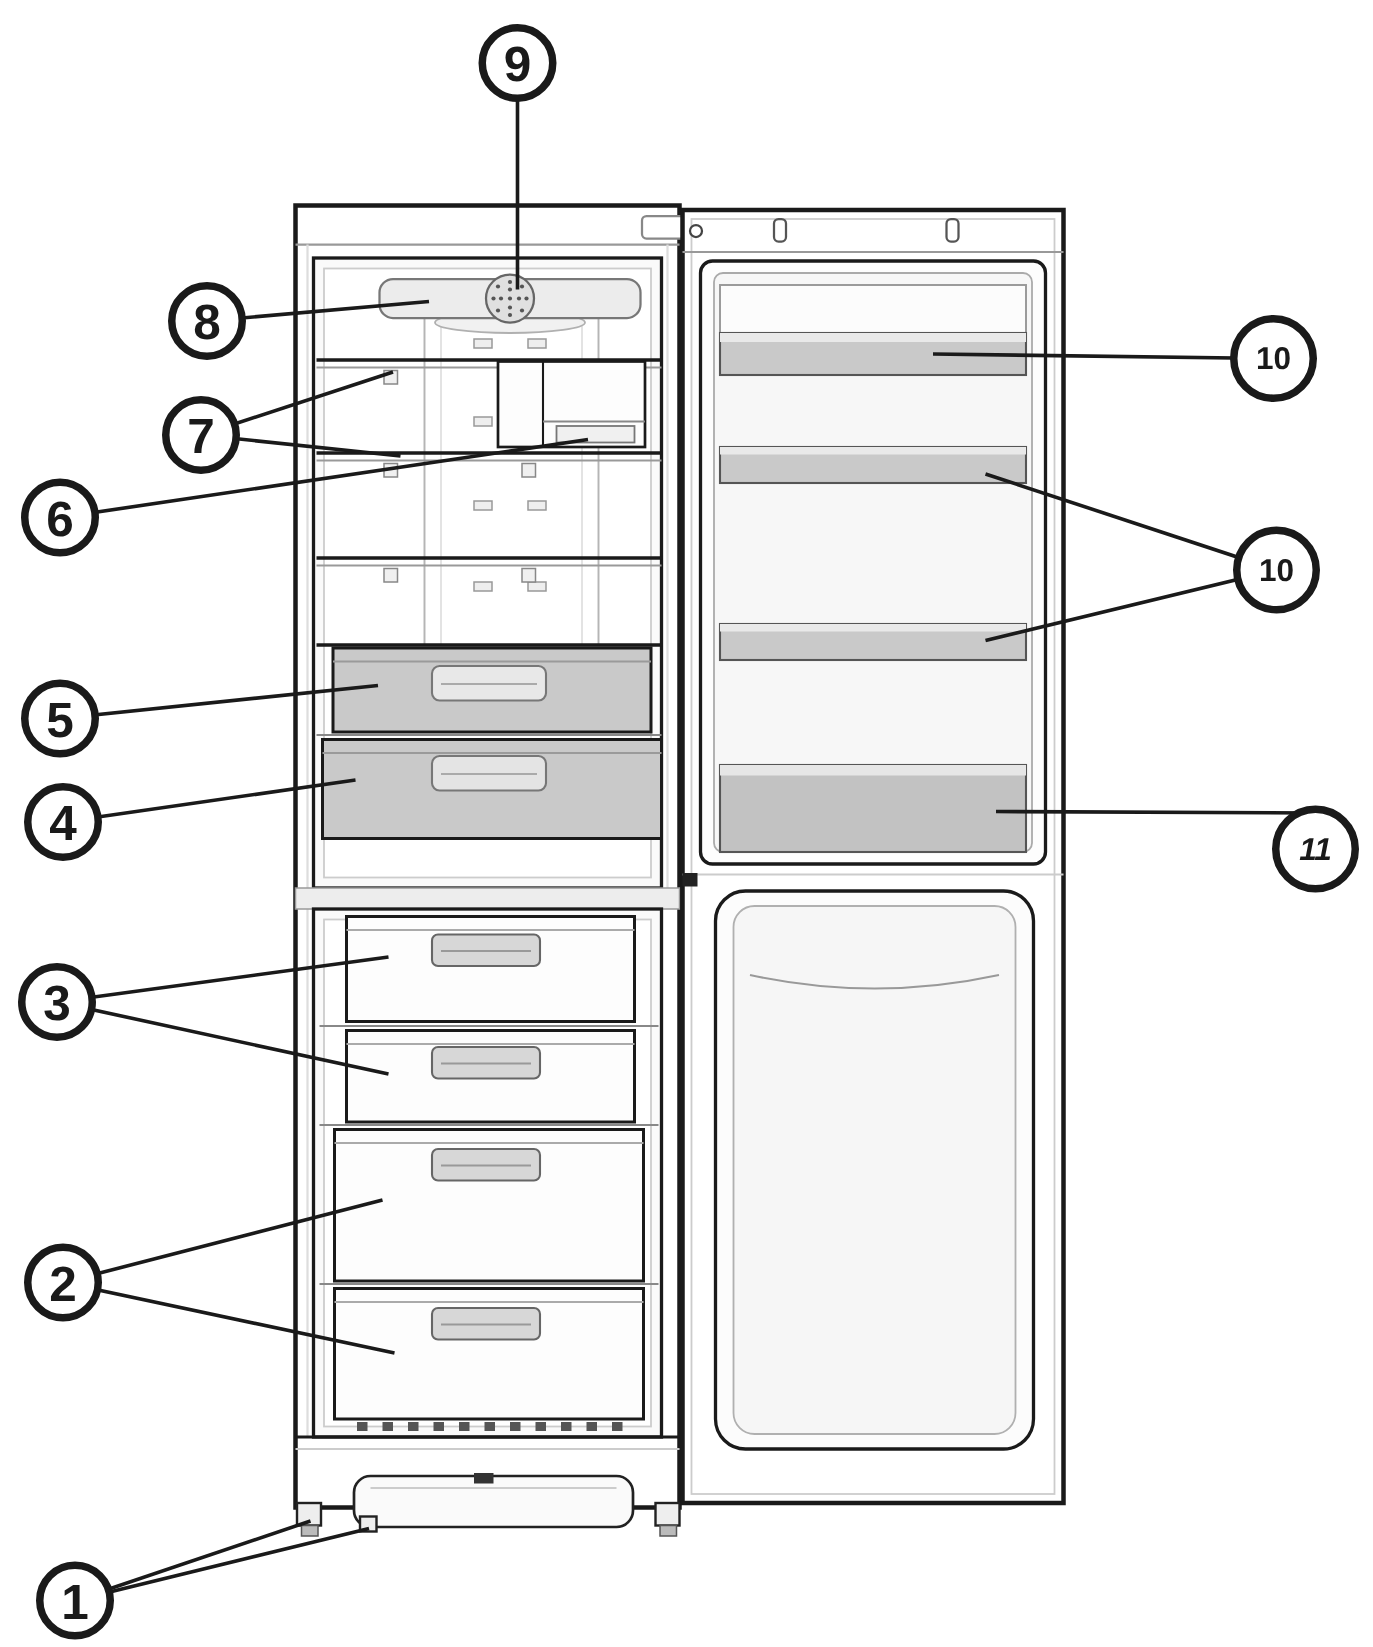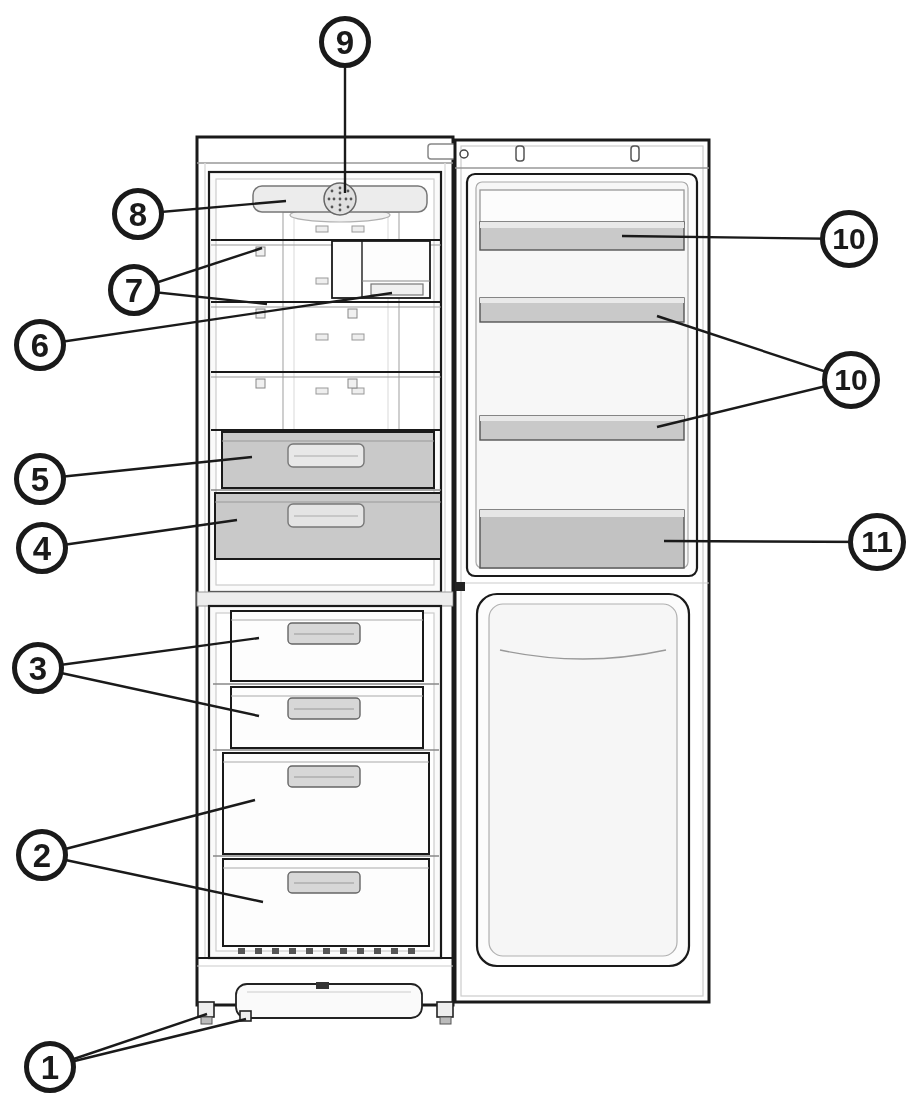--- a/index.html
+++ b/index.html
@@ -29,21 +29,21 @@
     background: var(--background, #ffffff);
     color: var(--line, #111111);
     display: flex;
     align-items: center;
     justify-content: center;
     font-weight: bold;
     z-index: 2;
     line-height: 1;
   }
   .callout.sm { width: 52px; height: 52px; font-size: 33px; }
-  .callout.lg { width: 58px; height: 58px; font-size: 30px; }
+  .callout.lg { width: 58px; height: 58px; font-size: 21px; }
 </style>
 </head>
 <body>
 
 <div class="stage">
 
   <svg width="915" height="1098" viewBox="0 0 915 1098" xmlns="http://www.w3.org/2000/svg">
 
     <g>
       <rect x="197" y="137" width="256" height="868" fill="#ffffff" stroke="var(--line,#1a1a1a)" stroke-width="3"></rect>
@@ -251,15 +251,15 @@
   <div class="callout sm" style="left:112px; top:188px;">8</div>
   <div class="callout sm" style="left:108px; top:264px;">7</div>
   <div class="callout sm" style="left:14px;  top:319px;">6</div>
   <div class="callout sm" style="left:14px;  top:453px;">5</div>
   <div class="callout sm" style="left:16px;  top:522px;">4</div>
   <div class="callout sm" style="left:12px;  top:642px;">3</div>
   <div class="callout sm" style="left:16px;  top:829px;">2</div>
   <div class="callout sm" style="left:24px;  top:1041px;">1</div>
   <div class="callout lg" style="left:820px; top:210px;">10</div>
   <div class="callout lg" style="left:822px; top:351px;">10</div>
-  <div class="callout lg" style="left:848px; top:513px;">11</div>
+  <div class="callout lg" style="left:848px; top:537px;font-style:italic;">11</div>
 
 </div>
 
 </body></html>

